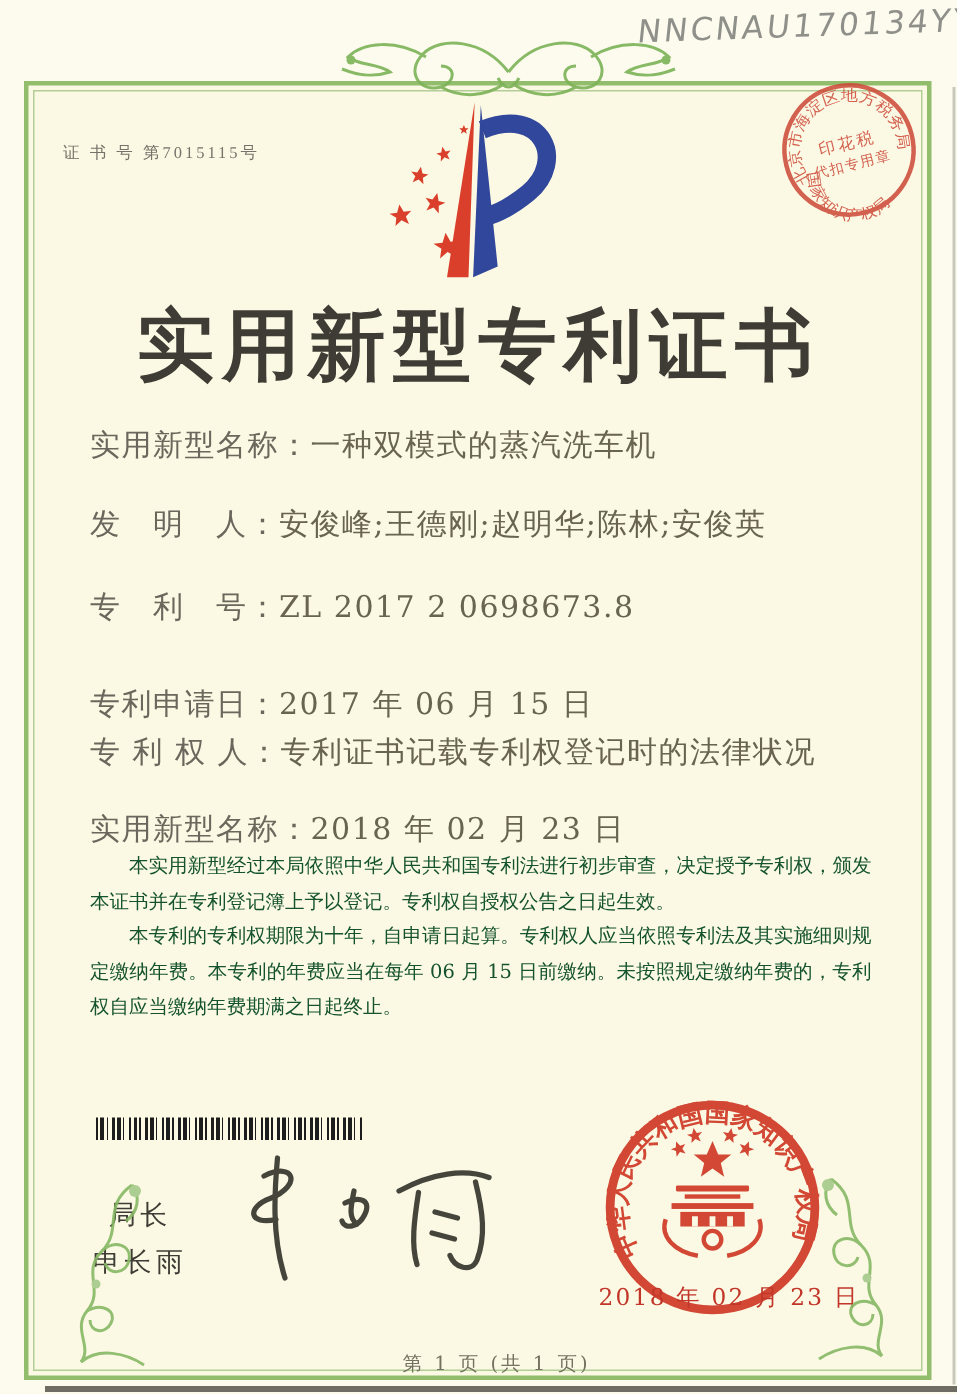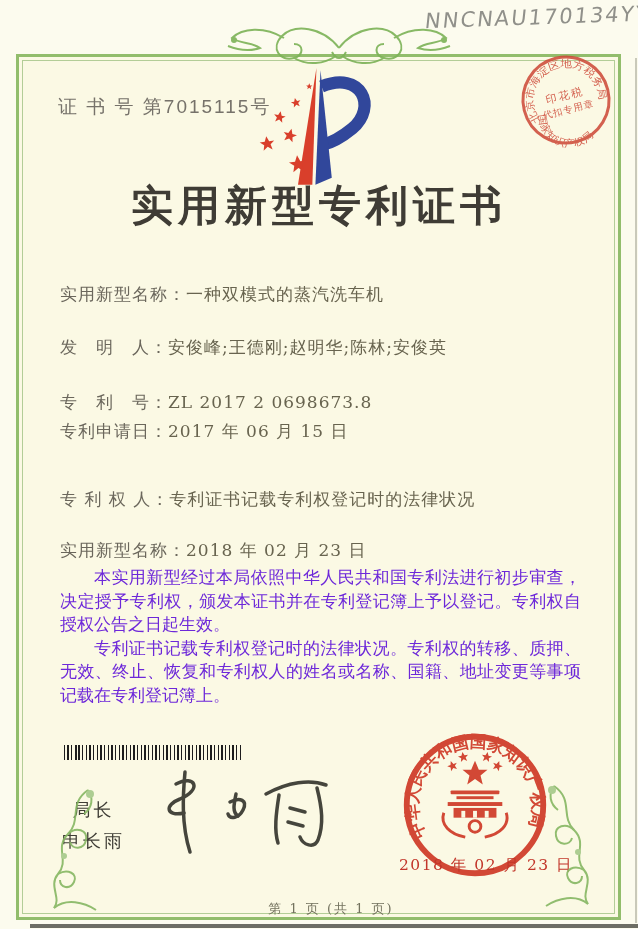--- a/index.html
+++ b/index.html
@@ -16,40 +16,40 @@
   .scan-edge-bottom{position:absolute;left:30px;right:0;bottom:1px;height:4px;background:#53534b;opacity:.85;z-index:8;}
   .scan-edge-right{position:absolute;right:1px;top:58px;bottom:6px;width:2px;background:#c9c9ba;z-index:8;}
 
   .handwritten{
     position:absolute;top:5px;left:425px;z-index:5;
     font-size:21px;color:#90908a;letter-spacing:2px;
     transform:rotate(-2deg) skewX(-8deg);
     font-family:"DejaVu Sans", sans-serif;
   }
   .cert-no{
-    position:absolute;left:58px;top:94px;z-index:3;
-    font-size:19px;letter-spacing:2px;color:#76726a;
-    font-family:Liberation Sans, sans-serif;
+    position:absolute;left:42px;top:94px;z-index:3;
+    font-size:11px;letter-spacing:2px;color:#76726a;
+    font-family:Liberation Serif, serif;
   }
   .title{
-    position:absolute;left:0;top:178px;width:638px;text-align:center;z-index:3;
+    position:absolute;left:0;top:196px;width:638px;text-align:center;z-index:3;
     font-family:"DejaVu Serif", serif;font-weight:bold;
-    font-size:42px;letter-spacing:5px;color:#3f3c35;
+    font-size:52px;letter-spacing:5px;color:#3f3c35;
   }
   .field{
     position:absolute;left:60px;width:530px;z-index:3;
-    font-size:17px;color:#68644f;letter-spacing:1px;
+    font-size:20px;color:#68644f;letter-spacing:1px;
     font-family:"DejaVu Serif", serif;white-space:nowrap;
   }
   .field .lbl{color:#6b675c;}
-  .f1{top:283px}.f2{top:336px}.f3{top:391px}.f4{top:420px}.f5{top:488px}.f6{top:539px}
+  .f1{top:283px}.f2{top:336px}.f3{top:391px}.f4{top:456px}.f5{top:488px}.f6{top:539px}
   .body-text{
     position:absolute;left:60px;top:566px;width:521px;z-index:3;
-    font-family:"DejaVu Serif", serif;font-size:17px;line-height:23.5px;
-    color:#6d28d9;text-align:justify;
+    font-family:"DejaVu Serif", serif;font-size:13px;line-height:23.5px;
+    color:#14532d;text-align:justify;
   }
   .body-text p{margin:0;text-indent:2em;}
   .barcode{
     position:absolute;left:64px;top:745px;width:178px;height:15px;z-index:3;
     background:repeating-linear-gradient(90deg,
       #1d1d1d 0px,#1d1d1d 1.5px,transparent 1.5px,transparent 3px,
       #1d1d1d 3px,#1d1d1d 5.5px,transparent 5.5px,transparent 7px,
       #1d1d1d 7px,#1d1d1d 8px,transparent 8px,transparent 11px);
   }
   .officer{position:absolute;left:62px;top:795px;z-index:3;font-size:18px;color:#3e3c35;line-height:31px;letter-spacing:3px;text-align:center;}
@@ -144,21 +144,21 @@
   </div>
   <div class="field f5">
     <span class="lbl">专 利 权 人：</span><span class="val">专利证书记载专利权登记时的法律状况</span>
   </div>
   <div class="field f6">
     <span class="lbl">实用新型名称：</span><span class="val">2018 年 02 月 23 日</span>
   </div>
 
   <div class="body-text">
     <p>本实用新型经过本局依照中华人民共和国专利法进行初步审查，决定授予专利权，颁发本证书并在专利登记簿上予以登记。专利权自授权公告之日起生效。</p>
-    <p>专利证书记载专利权登记时的法律状况。专利权的转移、质押、无效、终止、恢复和专利权人的姓名或名称、国籍、地址变更等事项记载在专利登记簿上。</p>
+    <p>本专利的专利权期限为十年，自申请日起算。专利权人应当依照专利法及其实施细则规定缴纳年费。本专利的年费应当在每年 06 月 15 日前缴纳。未按照规定缴纳年费的，专利权自应当缴纳年费期满之日起终止。</p>
   </div>
 
   <div class="barcode"></div>
 
   <div class="officer">
     <div>局长</div>
     <div>申长雨</div>
   </div>
 
   <svg class="sig-svg" width="205" height="95" viewBox="0 0 205 95">

